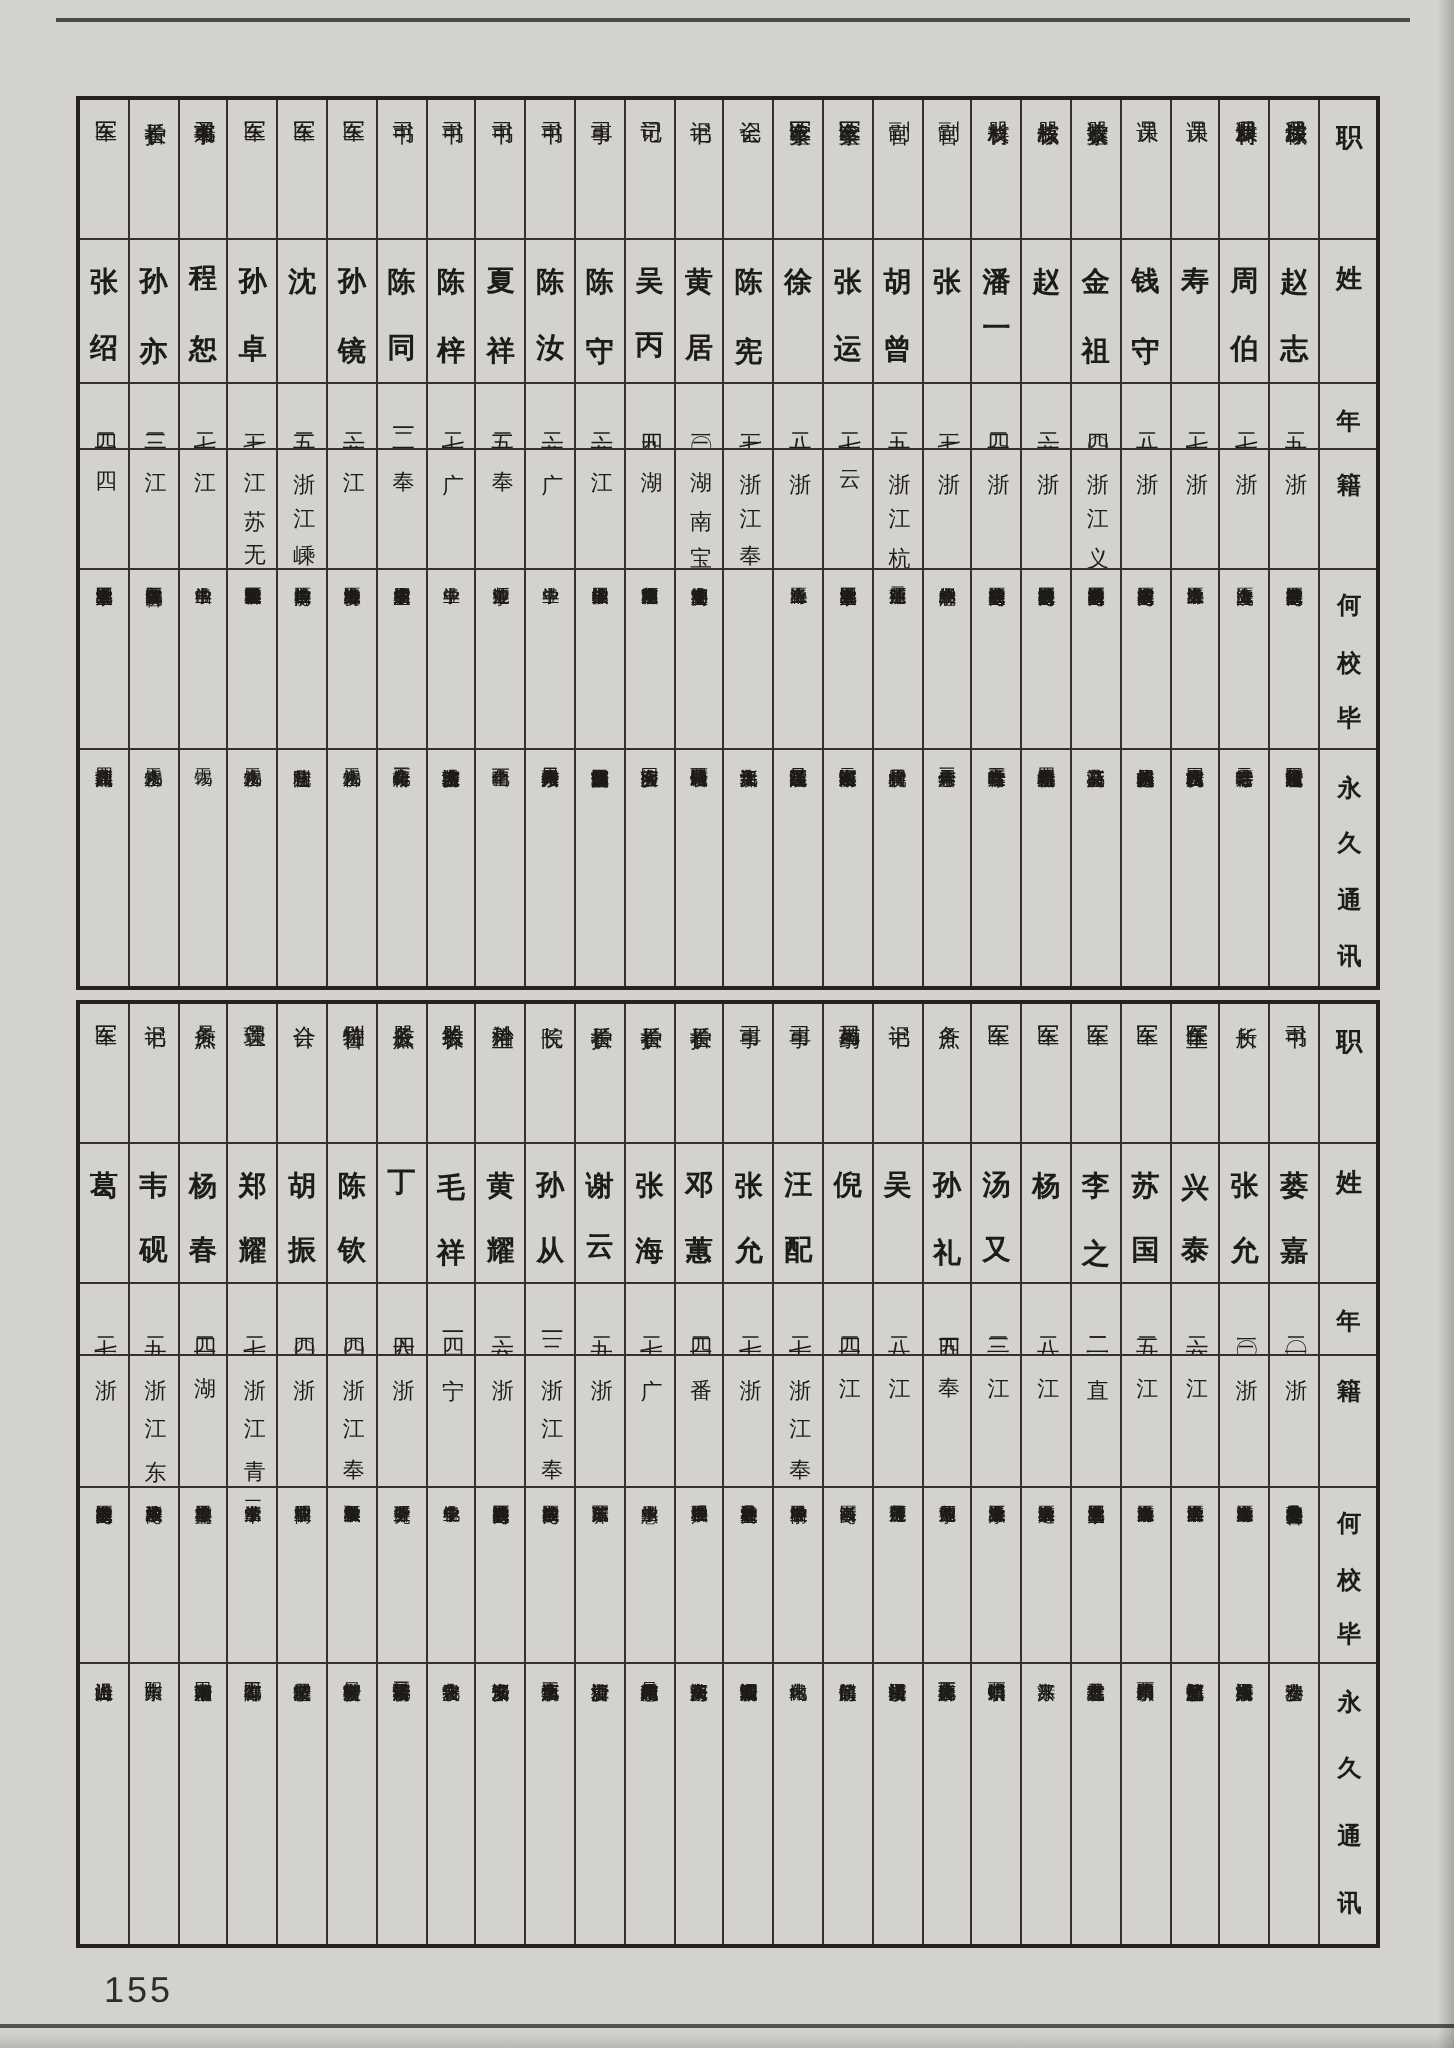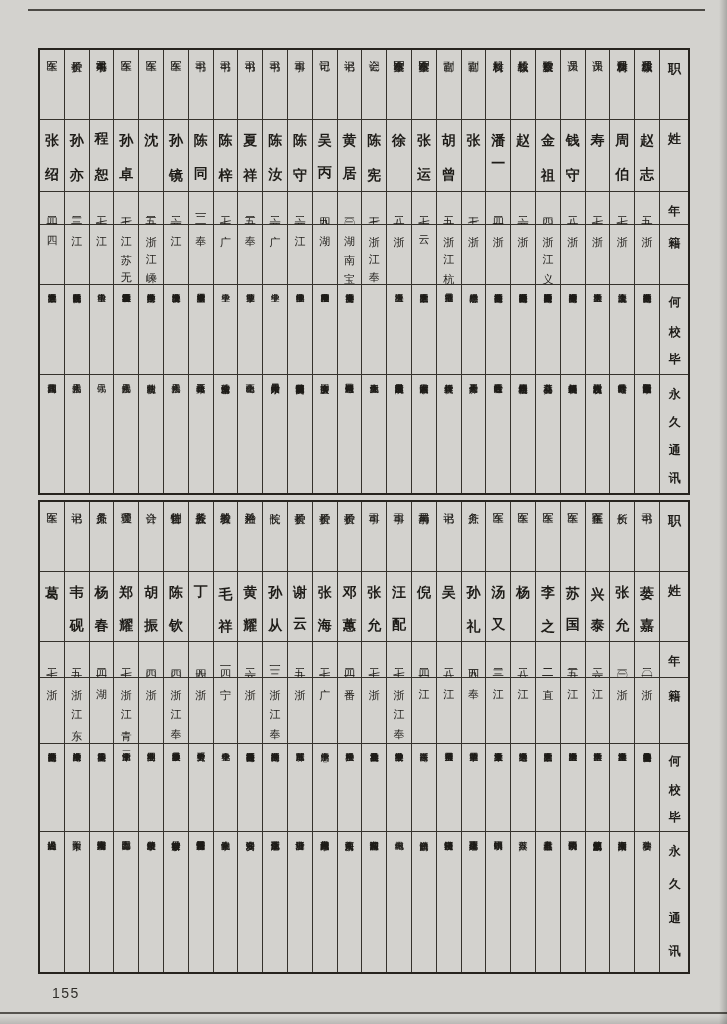--- a/index.html
+++ b/index.html
@@ -62,21 +62,21 @@
 
   .rowhead { font-weight:700; }
   .rowhead > span { text-align:justify; text-align-last:justify; letter-spacing:2px; }
   .headcol .r-title, .headcol .r-name { font-size:13px; }
   .headcol .r-age, .headcol .r-origin { font-size:12px; }
   .headcol .r-school { font-size:12px; }
   .headcol .r-addr { font-size:12px; }
 
   .pagenum {
     position:absolute; left:52px; top:985px;
-    font-size:14px; letter-spacing:1.5px; color:#2f2d29;
+    font-size:18px; letter-spacing:1.5px; color:#2f2d29;
   }
 </style>
 </head>
 <body>
 
 <div class="rule-top"></div>
 <div class="rule-bottom"></div>
 <div class="edge-shade-right"></div>
 <div class="edge-shade-bottom"></div>
 

